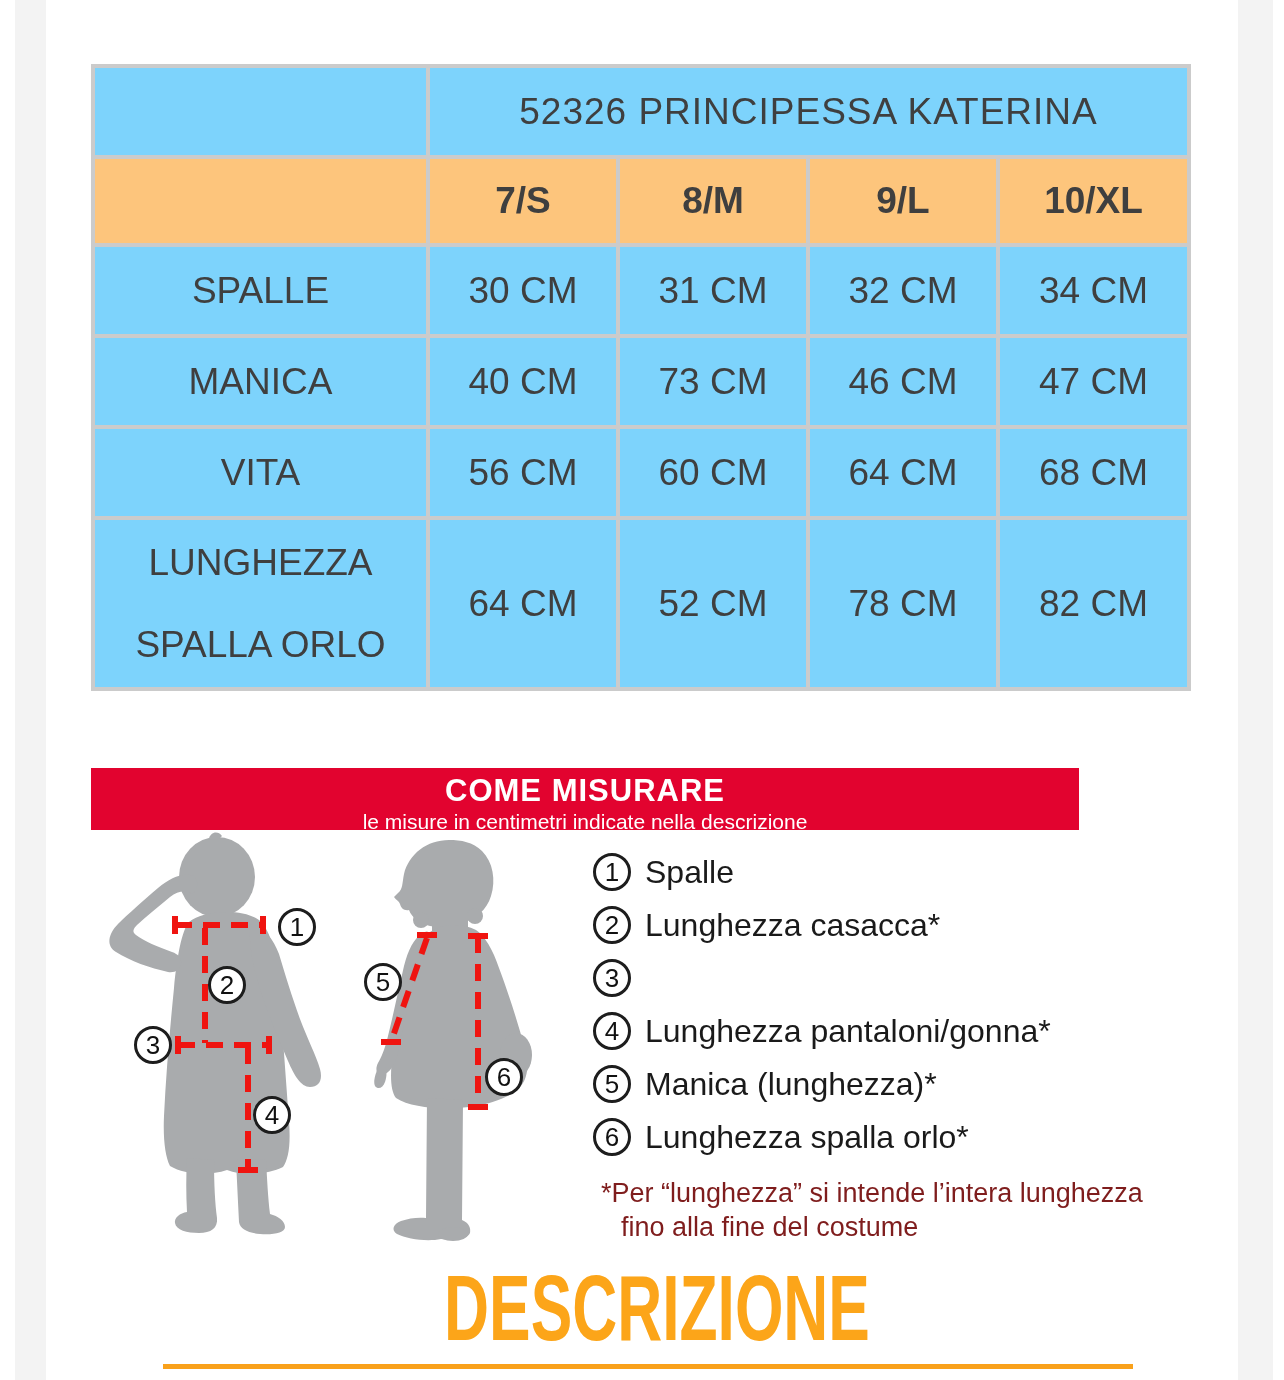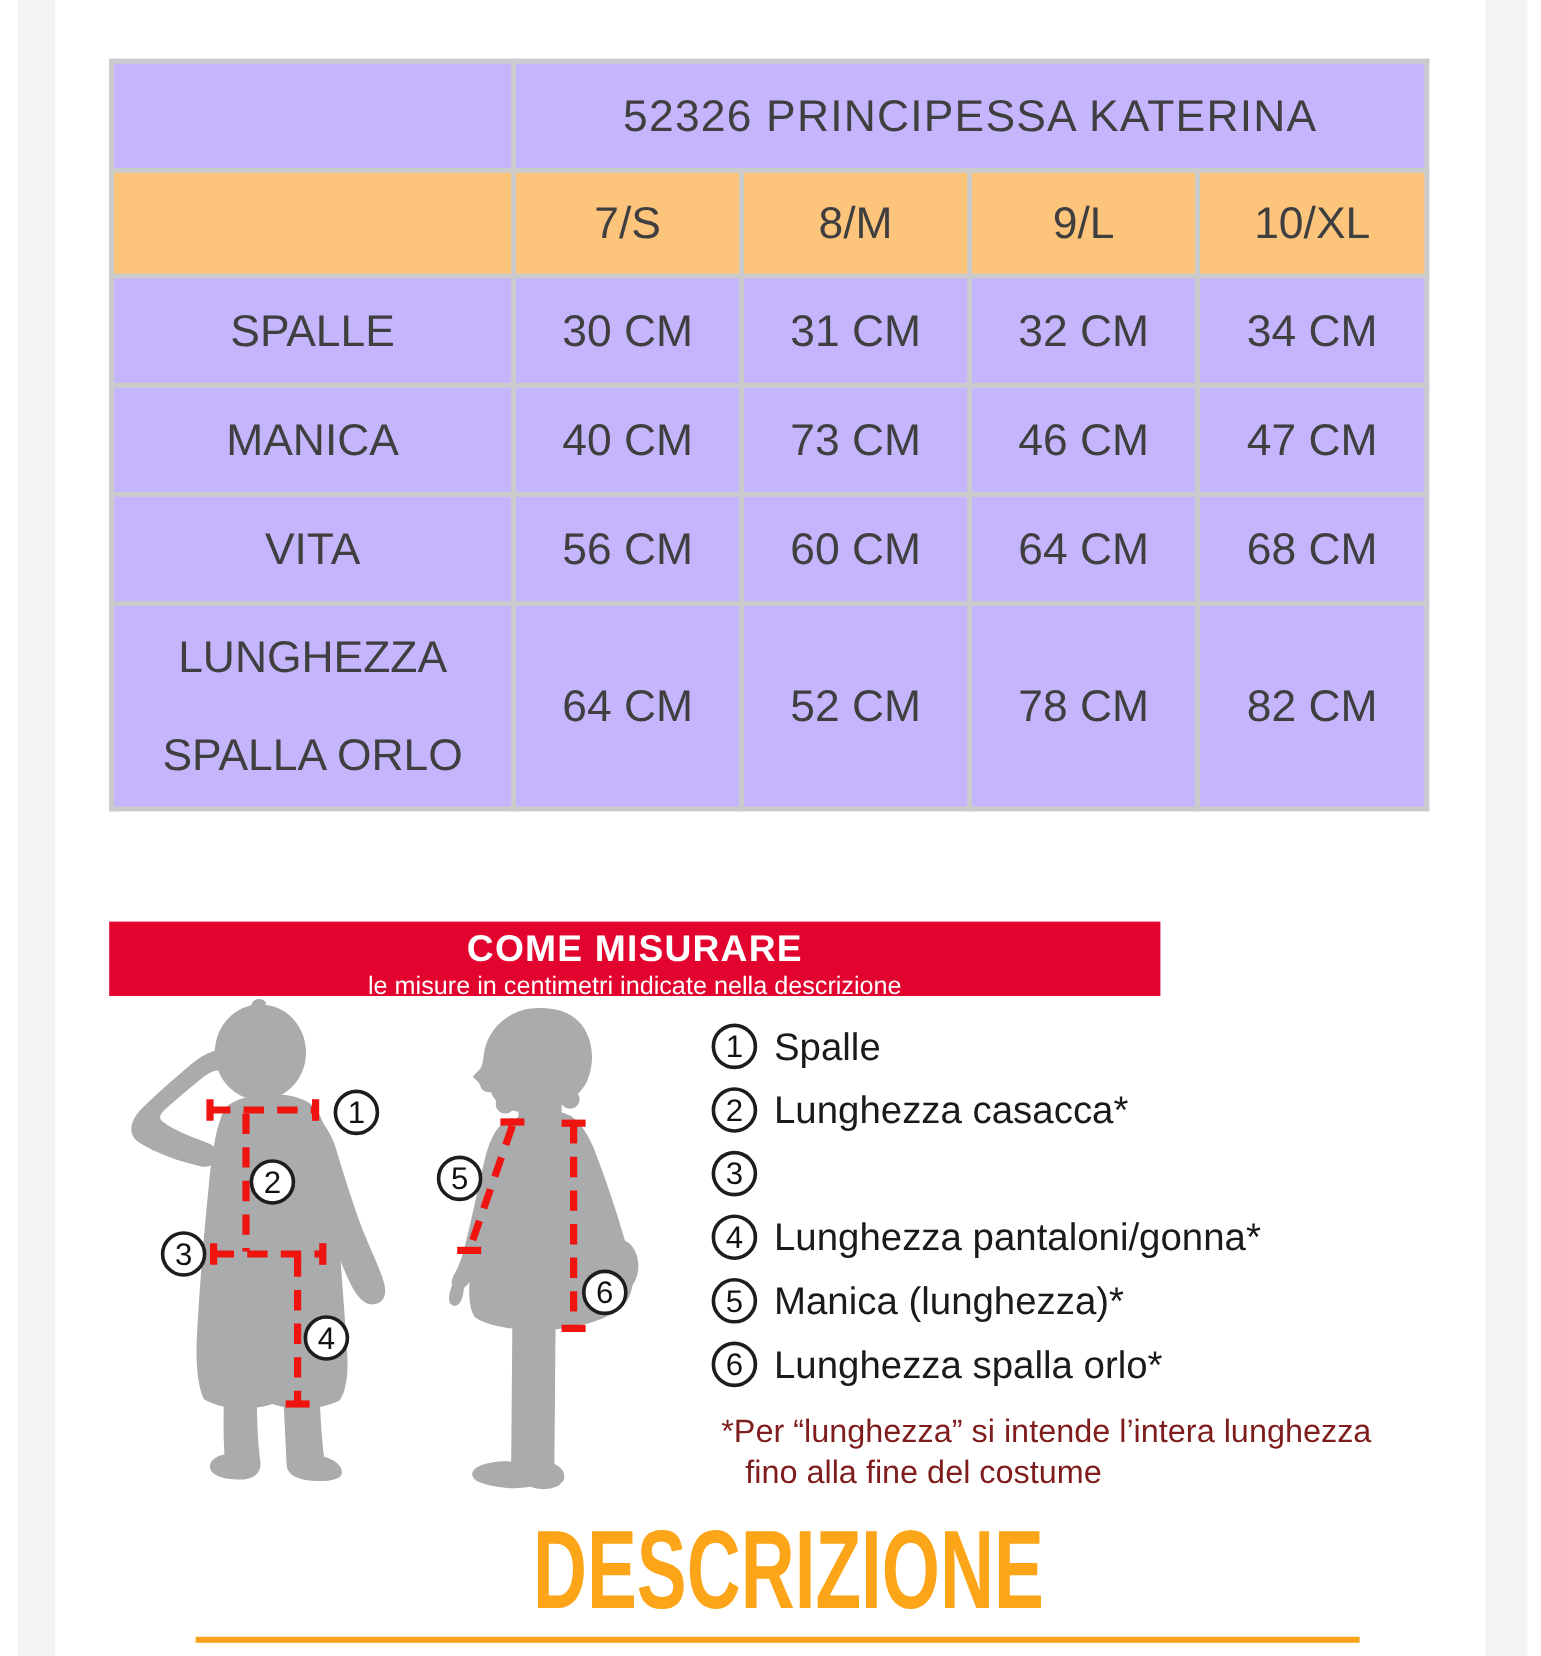--- a/index.html
+++ b/index.html
@@ -6,38 +6,38 @@
   .screen{
     position:relative;width:1284px;height:1380px;background:#ffffff;
     font-family:"Liberation Sans", sans-serif;overflow:hidden;
   }
   .gutter{position:absolute;top:0;height:1380px;background:#f3f3f3;}
   .gutter.left{left:15px;width:31px;}
   .gutter.right{left:1238px;width:35px;}
 
   
   table.size-table{
-    position:absolute;left:91px;top:49px;width:1100px;
-    border-collapse:collapse;table-layout:fixed;background:#c4b5fd;
+    position:absolute;left:91px;top:64px;width:1100px;
+    border-collapse:collapse;table-layout:fixed;background:#7dd3fc;
   }
   table.size-table td{
     border:4px solid #cbcbcb;text-align:center;vertical-align:middle;
     color:#3f3f3f;font-size:37px;padding:0;
   }
   td.c-title{color:#f6b266;font-size:40px;letter-spacing:1px;}
   tr.r-title td{height:87px;}
   tr.r-sizes td{height:84px;background:#fdc57c;}
-  td.c-size{color:#ee1111;font-weight:normal;font-size:33px;}
+  td.c-size{color:#ee1111;font-weight:bold;font-size:33px;}
   tr.r-data td{height:87px;}
   tr.r-data-tall td{height:167px;}
   tr.r-data-tall td.c-label{line-height:82px;padding:0 10px;text-align:center;}
 
   
   .banner{
-    position:absolute;left:91px;top:768px;width:876px;height:62px;
+    position:absolute;left:91px;top:768px;width:988px;height:62px;
     background:#e2032f;color:#ffffff;text-align:center;
   }
   .banner .b-title{font-size:31px;font-weight:bold;letter-spacing:1px;margin-top:5px;}
   .banner .b-sub{font-size:21px;margin-top:1px;}
 
   
   .diagram{position:absolute;left:91px;top:830px;width:1100px;height:415px;}
   .diagram svg{position:absolute;left:0;top:0;}
   .marker{
     position:absolute;width:38px;height:38px;border:3px solid #1d1d1d;border-radius:50%;

